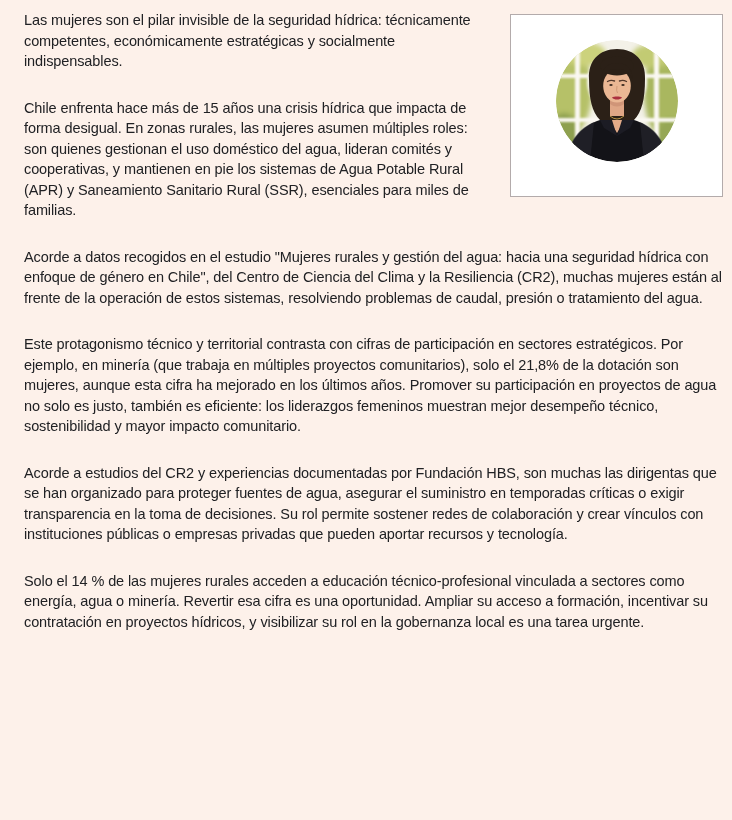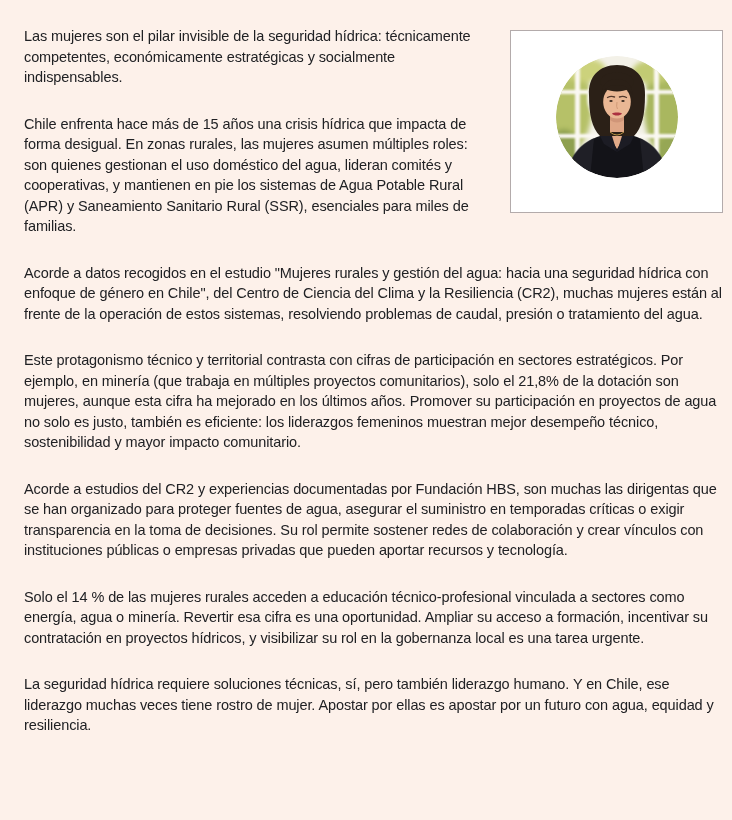--- a/index.html
+++ b/index.html
@@ -18,21 +18,21 @@
   }
 
   .article {
     width: 704px;
     font-size: 14.5px;
     line-height: 20.5px;
     letter-spacing: -0.1px;
   }
 
   .article p {
-    margin: 16px 0 26px 0;
+    margin: 0 0 26px 0;
     text-align: left;
   }
 
   .article p:last-child { margin-bottom: 0; }
 
   .photo-card {
     float: right;
     width: 213px;
     height: 183px;
     margin: 4px 5px 24px 26px;
@@ -127,15 +127,14 @@
       </svg>
     </div>
   </figure>
 
   <p>Las mujeres son el pilar invisible de la seguridad hídrica: técnicamente competentes, económicamente estratégicas y socialmente indispensables.</p>
   <p>Chile enfrenta hace más de 15 años una crisis hídrica que impacta de forma desigual. En zonas rurales, las mujeres asumen múltiples roles: son quienes gestionan el uso doméstico del agua, lideran comités y cooperativas, y mantienen en pie los sistemas de Agua Potable Rural (APR) y Saneamiento Sanitario Rural (SSR), esenciales para miles de familias.</p>
   <p>Acorde a datos recogidos en el estudio "Mujeres rurales y gestión del agua: hacia una seguridad hídrica con enfoque de género en Chile", del Centro de Ciencia del Clima y la Resiliencia (CR2), muchas mujeres están al frente de la operación de estos sistemas, resolviendo problemas de caudal, presión o tratamiento del agua.</p>
   <p>Este protagonismo técnico y territorial contrasta con cifras de participación en sectores estratégicos. Por ejemplo, en minería (que trabaja en múltiples proyectos comunitarios), solo el 21,8% de la dotación son mujeres, aunque esta cifra ha mejorado en los últimos años. Promover su participación en proyectos de agua no solo es justo, también es eficiente: los liderazgos femeninos muestran mejor desempeño técnico, sostenibilidad y mayor impacto comunitario.</p>
   <p>Acorde a estudios del CR2 y experiencias documentadas por Fundación HBS, son muchas las dirigentas que se han organizado para proteger fuentes de agua, asegurar el suministro en temporadas críticas o exigir transparencia en la toma de decisiones. Su rol permite sostener redes de colaboración y crear vínculos con instituciones públicas o empresas privadas que pueden aportar recursos y tecnología.</p>
   <p>Solo el 14 % de las mujeres rurales acceden a educación técnico-profesional vinculada a sectores como energía, agua o minería. Revertir esa cifra es una oportunidad. Ampliar su acceso a formación, incentivar su contratación en proyectos hídricos, y visibilizar su rol en la gobernanza local es una tarea urgente.</p>
-  <p>La seguridad hídrica requiere soluciones técnicas, sí, pero también liderazgo humano. Y en Chile, ese liderazgo muchas veces tiene rostro de mujer. Apostar por ellas es apostar por un futuro con agua, equidad y resiliencia.</p>
 
 </div>
 
 </body></html>

